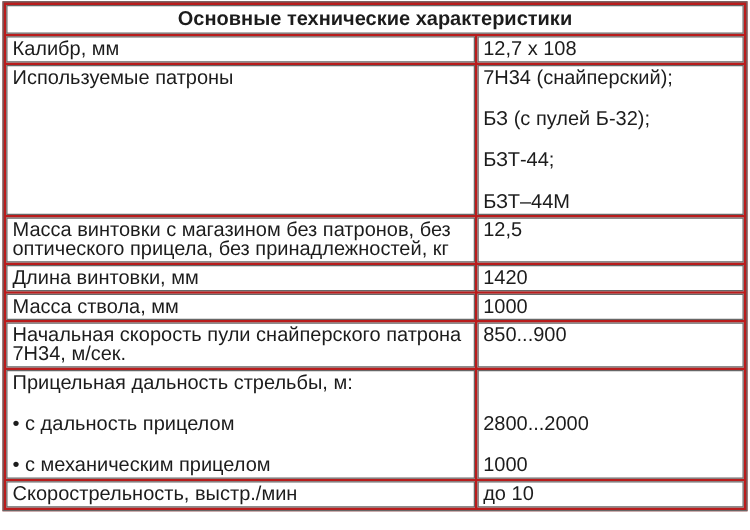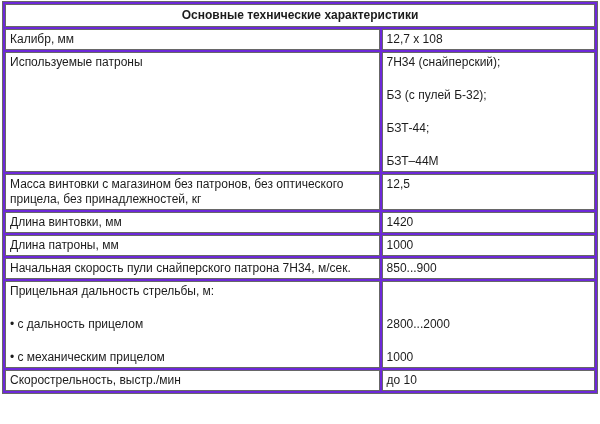--- a/index.html
+++ b/index.html
@@ -14,23 +14,23 @@
     font-family: "Liberation Sans", "DejaVu Sans", sans-serif;
   }
   table.specs {
     border-collapse: separate;
     border-spacing: 2px;
     width: 596px;
     margin: 1px auto 0 auto;
     border: 1px solid #676767;
     table-layout: fixed;
     color: #1c1c1c;
-    font-size: 12px;
+    font-size: 16px;
     line-height: 15px;
-    background: #6d28d9;
+    background: #b91c1c;
   }
   .specs col.c1 { width: 372px; }
   .specs col.c2 { width: 212px; }
   .specs td, .specs th {
     border: 1px solid #676767;
     padding: 2px 4px;
     vertical-align: top;
     background: #ffffff;
     overflow: hidden;
     text-align: left;
@@ -91,21 +91,21 @@
       <tr>
         <td>
           <p>Длина винтовки, мм</p>
         </td>
         <td>
           <p>1420</p>
         </td>
       </tr>
       <tr>
         <td>
-          <p>Длина патроны, мм</p>
+          <p>Масса ствола, мм</p>
         </td>
         <td>
           <p>1000</p>
         </td>
       </tr>
       <tr>
         <td>
           <p>Начальная скорость пули снайперского патрона 7Н34, м/сек.</p>
         </td>
         <td>

